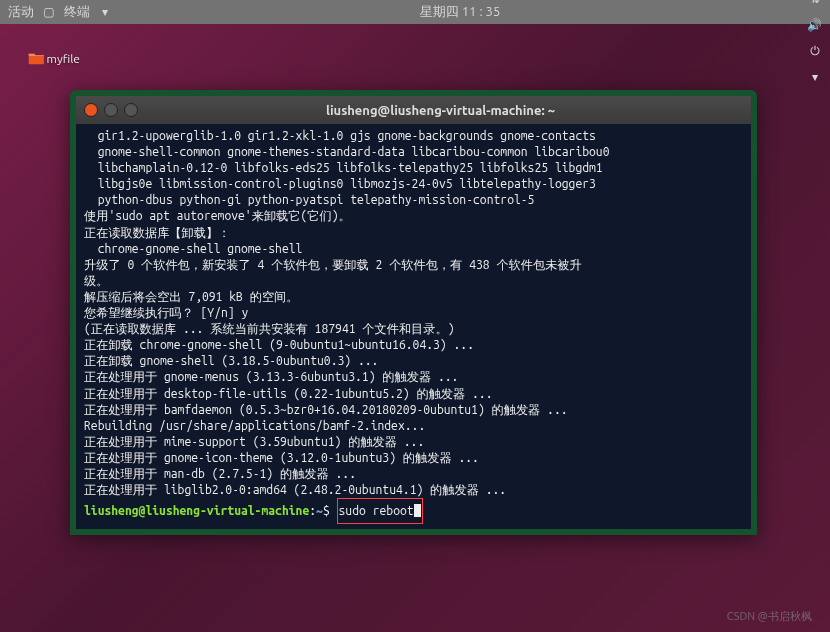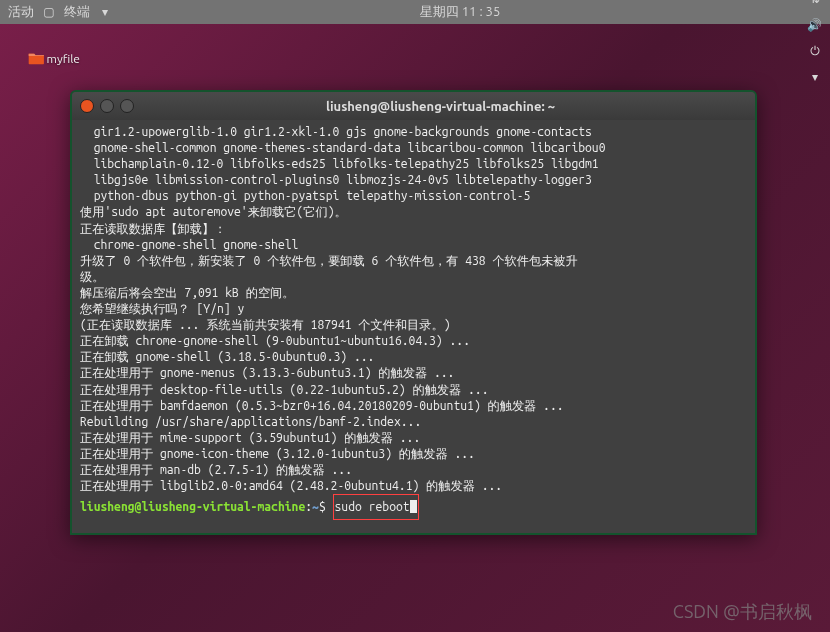--- a/index.html
+++ b/index.html
@@ -17,21 +17,21 @@
     .topbar-right { display: flex; gap: 12px; align-items: center; flex-direction: column; }
     .topbar-icon { width: 14px; height: 14px; display: inline-flex; align-items: center; justify-content: center; font-size: 12px;}
     .desktop-icon {
       position: absolute; top: 38px; left: 28px; width: 52px;
       display: flex; flex-direction: row; align-items: center; gap: 2px;
     }
     .folder-svg { width: 48px; height: 40px; }
     .desktop-icon-label { color: #eee; font-size: 12px; text-shadow: 0 1px 2px rgba(0,0,0,0.5);}
     .terminal {
       position: absolute; top: 90px; left: 70px; width: 687px; height: 445px;
-      background: #404040; border: 2px solid #14532d; border-radius: 6px 6px 0 0;
+      background: #0f172a; border: 6px solid #14532d; border-radius: 6px 6px 0 0;
       box-shadow: 0 4px 20px rgba(0,0,0,0.5); overflow: hidden;
     }
     .titlebar {
       height: 28px; background: linear-gradient(#4a4a4a,#3a3a3a);
       display: flex; align-items: center; padding: 0 8px; position: relative;
     }
     .win-buttons { display: flex; gap: 6px; }
     .wbtn { width: 14px; height: 14px; border-radius: 50%; background: #555; border: 1px solid #222; }
     .wbtn.close { background: #e95420; }
     .title { flex: 1; text-align: center; color: #ddd; font-size: 13px; font-weight: bold;}
@@ -43,21 +43,21 @@
     .term-body {
       padding: 4px 8px; font-family: 'Ubuntu Mono','DejaVu Sans Mono',monospace;
       font-size: 12.2px; line-height: 1.32; color: #eee; white-space: pre;
     }
     .prompt-user { color: #8ae234; font-weight: bold; text-align: right; }
     .prompt-path { color: #729fcf; font-weight: bold; }
     .cmd-box { border: 1px solid #ff4040; padding: 4px 1px; display: inline-block; }
     .cursor { display:inline-block; width:7px; height:13px; background:#eee; vertical-align: text-bottom;}
     .watermark {
       position: absolute; bottom: 8px; right: 18px;
-      color: rgba(130,130,130,0.7); font-size: 18px;
+      color: rgba(130,130,130,0.7); font-size: 11px;
     }
   </style>
 </head>
 <body>
 
 <div class="topbar">
   <div class="topbar-left">
     <span>活动</span>
     <span class="topbar-icon">▢</span>
     <span>终端</span>
@@ -92,21 +92,21 @@
     <div class="title">liusheng@liusheng-virtual-machine: ~</div>
   </div>
   <div class="term-body"><span>  gir1.2-upowerglib-1.0 gir1.2-xkl-1.0 gjs gnome-backgrounds gnome-contacts</span>
 <span>  gnome-shell-common gnome-themes-standard-data libcaribou-common libcaribou0</span>
 <span>  libchamplain-0.12-0 libfolks-eds25 libfolks-telepathy25 libfolks25 libgdm1</span>
 <span>  libgjs0e libmission-control-plugins0 libmozjs-24-0v5 libtelepathy-logger3</span>
 <span>  python-dbus python-gi python-pyatspi telepathy-mission-control-5</span>
 <span>使用'sudo apt autoremove'来卸载它(它们)。</span>
 <span>正在读取数据库【卸载】：</span>
 <span>  chrome-gnome-shell gnome-shell</span>
-<span>升级了 0 个软件包，新安装了 0 个软件包，要卸载 6 个软件包，有 438 个软件包未被升</span>
+<span>升级了 0 个软件包，新安装了 4 个软件包，要卸载 2 个软件包，有 438 个软件包未被升</span>
 <span>级。</span>
 <span>解压缩后将会空出 7,091 kB 的空间。</span>
 <span>您希望继续执行吗？ [Y/n] y</span>
 <span>(正在读取数据库 ... 系统当前共安装有 187941 个文件和目录。)</span>
 <span>正在卸载 chrome-gnome-shell (9-0ubuntu1~ubuntu16.04.3) ...</span>
 <span>正在卸载 gnome-shell (3.18.5-0ubuntu0.3) ...</span>
 <span>正在处理用于 gnome-menus (3.13.3-6ubuntu3.1) 的触发器 ...</span>
 <span>正在处理用于 desktop-file-utils (0.22-1ubuntu5.2) 的触发器 ...</span>
 <span>正在处理用于 bamfdaemon (0.5.3~bzr0+16.04.20180209-0ubuntu1) 的触发器 ...</span>
 <span>Rebuilding /usr/share/applications/bamf-2.index...</span>

